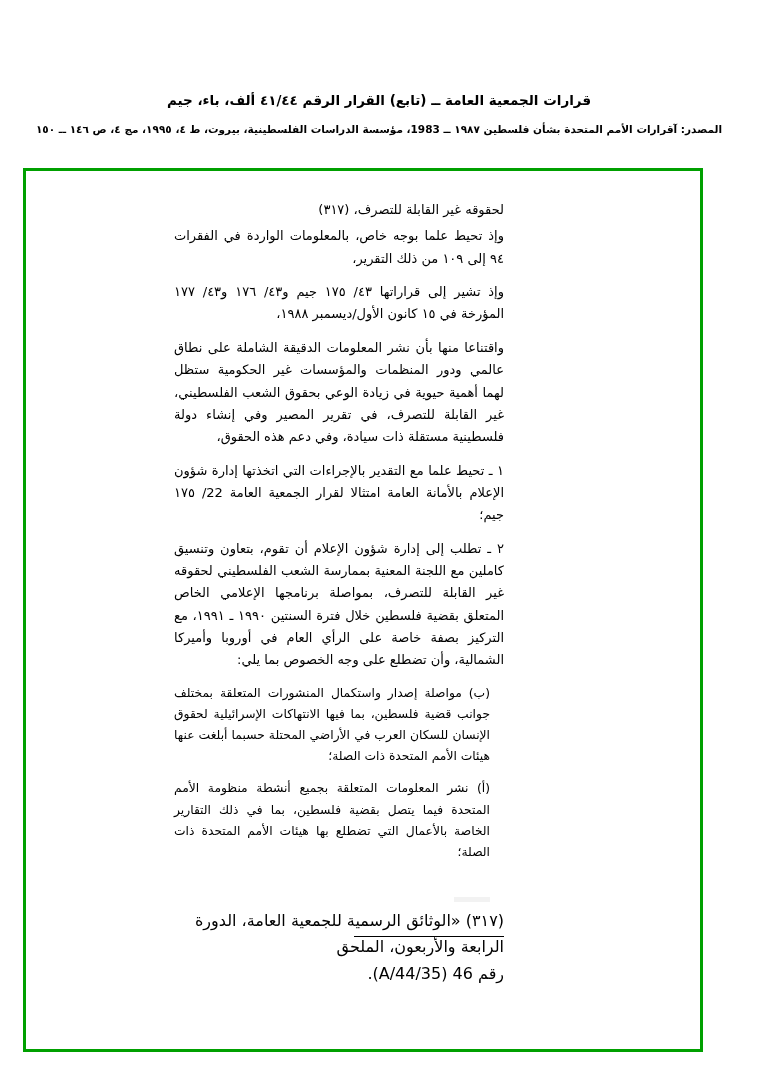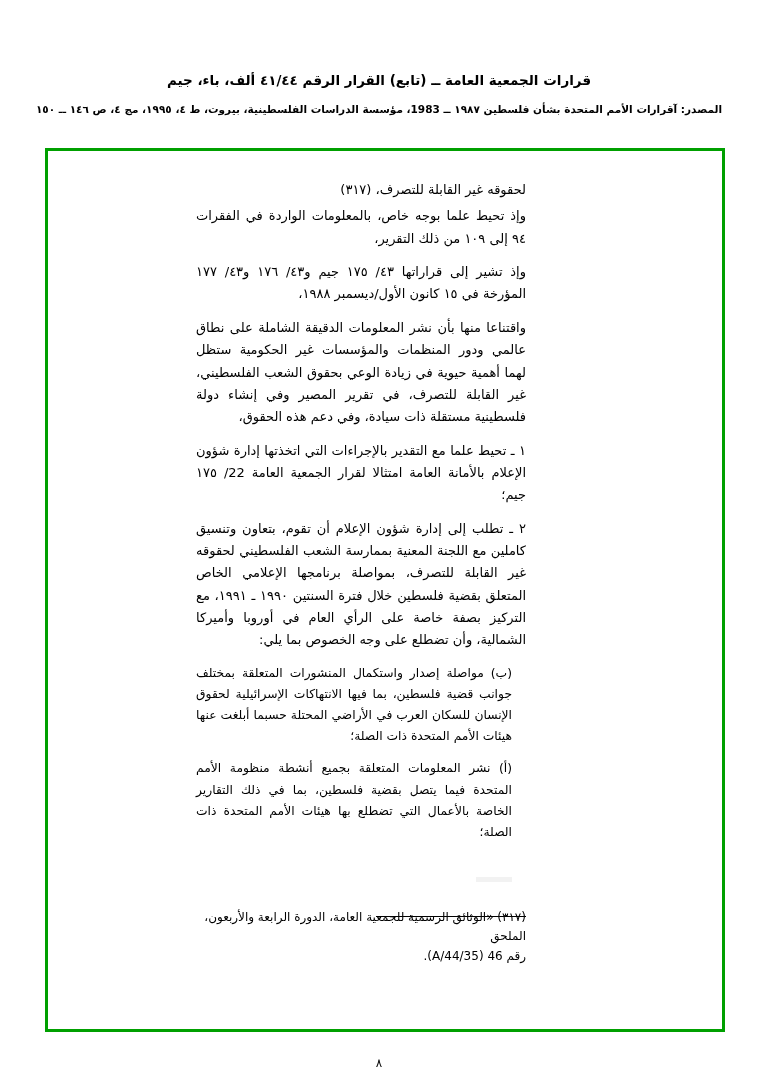--- a/index.html
+++ b/index.html
@@ -13,20 +13,21 @@
     font-family: "DejaVu Sans", sans-serif;
     color: #000000;
     position: relative;
     overflow: hidden;
   }
   .page {
     width: 758px;
     height: 908px;
     position: relative;
     box-sizing: border-box;
+    margin-top: 20px;
   }
   .doc-title {
     position: absolute;
     top: 72px;
     left: 0;
     width: 758px;
     text-align: center;
     font-size: 13.5px;
     font-weight: bold;
     letter-spacing: 0px;
@@ -38,21 +39,21 @@
     left: 0;
     width: 758px;
     text-align: center;
     font-size: 10.5px;
     font-weight: bold;
     direction: rtl;
   }
   .frame {
     position: absolute;
     top: 148px;
-    left: 45px;
+    left: 23px;
     width: 680px;
     height: 884px;
     border: 3px solid #00a000;
     box-sizing: border-box;
     background: #ffffff;
   }
   .content {
     position: absolute;
     top: 28px;
     right: 196px;
@@ -85,21 +86,21 @@
     right: 196px;
     width: 150px;
     border-top: 1px solid #000;
     height: 0;
   }
   .footnote {
     position: absolute;
     bottom: 62px;
     right: 196px;
     width: 330px;
-    font-size: 12px;
+    font-size: 16px;
     line-height: 1.65;
     direction: rtl;
     text-align: right;
   }
   .footnote .fn-line2 {
     display: block;
   }
   .page-number {
     position: absolute;
     top: 1056px;

